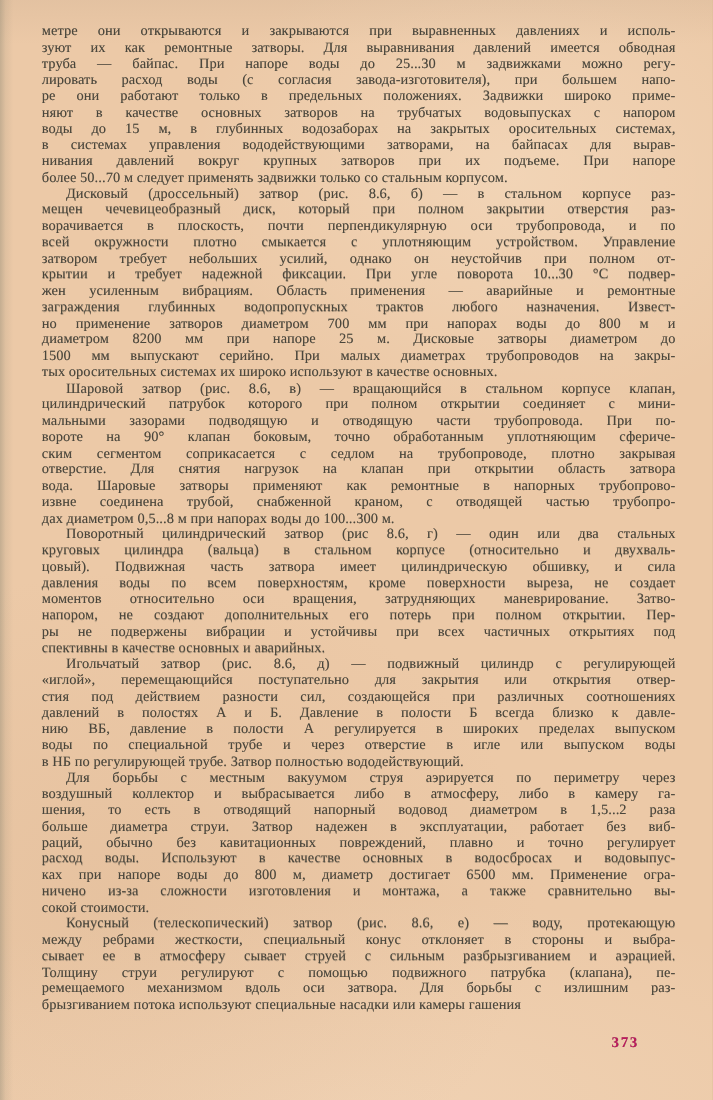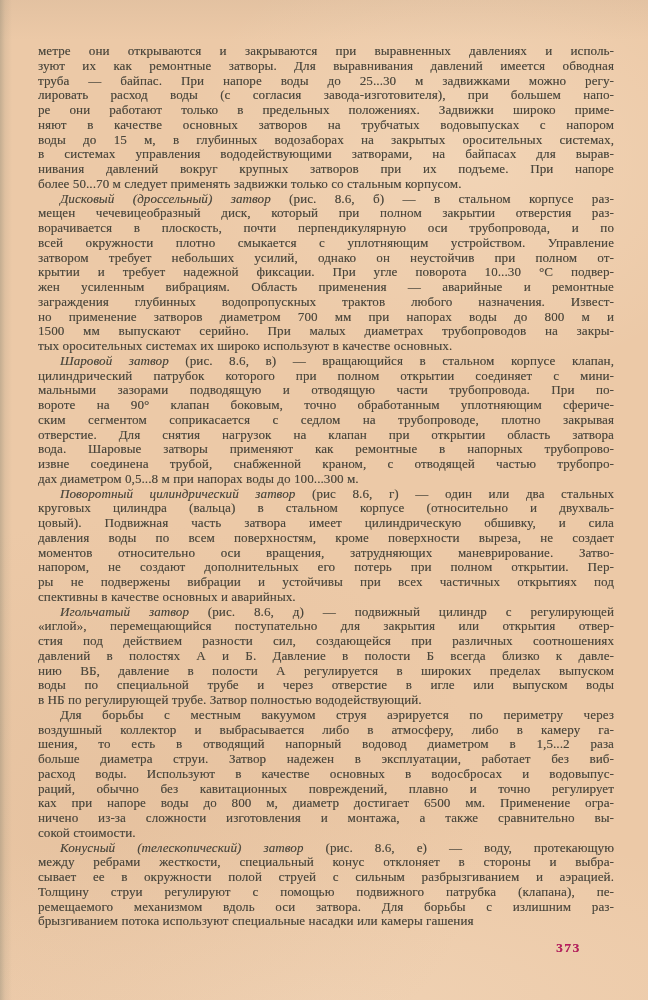--- a/index.html
+++ b/index.html
@@ -23,41 +23,40 @@
     background:
       linear-gradient(90deg, rgba(104,110,94,0.30) 0px, rgba(104,110,94,0.10) 5px, rgba(104,110,94,0) 12px),
       linear-gradient(180deg, rgba(150,130,110,0.10) 0px, rgba(150,130,110,0) 40px),
       radial-gradient(ellipse 420px 320px at 72% 16%, rgba(255,238,216,0.30), rgba(255,238,216,0) 70%),
       radial-gradient(ellipse 520px 420px at 18% 82%, rgba(208,168,132,0.22), rgba(208,168,132,0) 72%),
       radial-gradient(ellipse 700px 260px at 50% 101%, rgba(247,226,202,0.35), rgba(247,226,202,0) 75%);
   }
   .text-block {
     position: absolute;
     left: 38px;
-    top: 44px;
+    top: 21px;
     width: 576px;
     color: #4a463c;
     font-size: 13px;
     line-height: 14.75px;
     text-shadow: 0.2px 0.2px 0.4px rgba(74,70,60,0.45);
   }
   .line {
     text-align: justify;
     text-align-last: justify;
     height: 14.75px;
     letter-spacing: 0.1px;
   }
   .line.last {
     text-align-last: left;
   }
   .line.indent {
     text-indent: 22px;
   }
   .lead {
-    font-style: italic;
   }
   .page-number {
     position: absolute;
     left: 556px;
     top: 940px;
     width: 40px;
     color: #be185d;
     font-size: 13.5px;
     font-weight: bold;
     letter-spacing: 1.5px;
@@ -82,20 +81,21 @@
       <div class="line last">более 50...70 м следует применять задвижки только со стальным корпусом.</div>
       <div class="line indent"><span class="lead">Дисковый (дроссельный) затвор</span> (рис. 8.6, б) — в стальном корпусе раз-</div>
       <div class="line">мещен чечевицеобразный диск, который при полном закрытии отверстия раз-</div>
       <div class="line">ворачивается в плоскость, почти перпендикулярную оси трубопровода, и по</div>
       <div class="line">всей окружности плотно смыкается с уплотняющим устройством. Управление</div>
       <div class="line">затвором требует небольших усилий, однако он неустойчив при полном от-</div>
       <div class="line">крытии и требует надежной фиксации. При угле поворота 10...30 °С подвер-</div>
       <div class="line">жен усиленным вибрациям. Область применения — аварийные и ремонтные</div>
       <div class="line">заграждения глубинных водопропускных трактов любого назначения. Извест-</div>
       <div class="line">но применение затворов диаметром 700 мм при напорах воды до 800 м и</div>
+      <div class="line">диаметром 8200 мм при напоре 25 м. Дисковые затворы диаметром до</div>
       <div class="line">1500 мм выпускают серийно. При малых диаметрах трубопроводов на закры-</div>
       <div class="line last">тых оросительных системах их широко используют в качестве основных.</div>
       <div class="line indent"><span class="lead">Шаровой затвор</span> (рис. 8.6, в) — вращающийся в стальном корпусе клапан,</div>
       <div class="line">цилиндрический патрубок которого при полном открытии соединяет с мини-</div>
       <div class="line">мальными зазорами подводящую и отводящую части трубопровода. При по-</div>
       <div class="line">вороте на 90° клапан боковым, точно обработанным уплотняющим сфериче-</div>
       <div class="line">ским сегментом соприкасается с седлом на трубопроводе, плотно закрывая</div>
       <div class="line">отверстие. Для снятия нагрузок на клапан при открытии область затвора</div>
       <div class="line">вода. Шаровые затворы применяют как ремонтные в напорных трубопрово-</div>
       <div class="line">извне соединена трубой, снабженной краном, с отводящей частью трубопро-</div>
@@ -112,26 +112,26 @@
       <div class="line">«иглой», перемещающийся поступательно для закрытия или открытия отвер-</div>
       <div class="line">стия под действием разности сил, создающейся при различных соотношениях</div>
       <div class="line">давлений в полостях А и Б. Давление в полости Б всегда близко к давле-</div>
       <div class="line">нию ВБ, давление в полости А регулируется в широких пределах выпуском</div>
       <div class="line">воды по специальной трубе и через отверстие в игле или выпуском воды</div>
       <div class="line last">в НБ по регулирующей трубе. Затвор полностью вододействующий.</div>
       <div class="line indent">Для борьбы с местным вакуумом струя аэрируется по периметру через</div>
       <div class="line">воздушный коллектор и выбрасывается либо в атмосферу, либо в камеру га-</div>
       <div class="line">шения, то есть в отводящий напорный водовод диаметром в 1,5...2 раза</div>
       <div class="line">больше диаметра струи. Затвор надежен в эксплуатации, работает без виб-</div>
+      <div class="line">раций, обычно без кавитационных повреждений, плавно и точно регулирует</div>
       <div class="line">расход воды. Используют в качестве основных в водосбросах и водовыпус-</div>
-      <div class="line">раций, обычно без кавитационных повреждений, плавно и точно регулирует</div>
       <div class="line">ках при напоре воды до 800 м, диаметр достигает 6500 мм. Применение огра-</div>
       <div class="line">ничено из-за сложности изготовления и монтажа, а также сравнительно вы-</div>
       <div class="line last">сокой стоимости.</div>
       <div class="line indent"><span class="lead">Конусный (телескопический) затвор</span> (рис. 8.6, е) — воду, протекающую</div>
       <div class="line">между ребрами жесткости, специальный конус отклоняет в стороны и выбра-</div>
-      <div class="line">сывает ее в окружности полой струей с сильным разбрызгиванием и аэрацией.</div>
+      <div class="line">сывает ее в атмосферу сывает струей с сильным разбрызгиванием и аэрацией.</div>
       <div class="line">Толщину струи регулируют с помощью подвижного патрубка (клапана), пе-</div>
       <div class="line">ремещаемого механизмом вдоль оси затвора. Для борьбы с излишним раз-</div>
       <div class="line last">брызгиванием потока используют специальные насадки или камеры гашения</div>
     </div>
   <div class="page-number">373</div>
 </div>
 
 </body></html>

